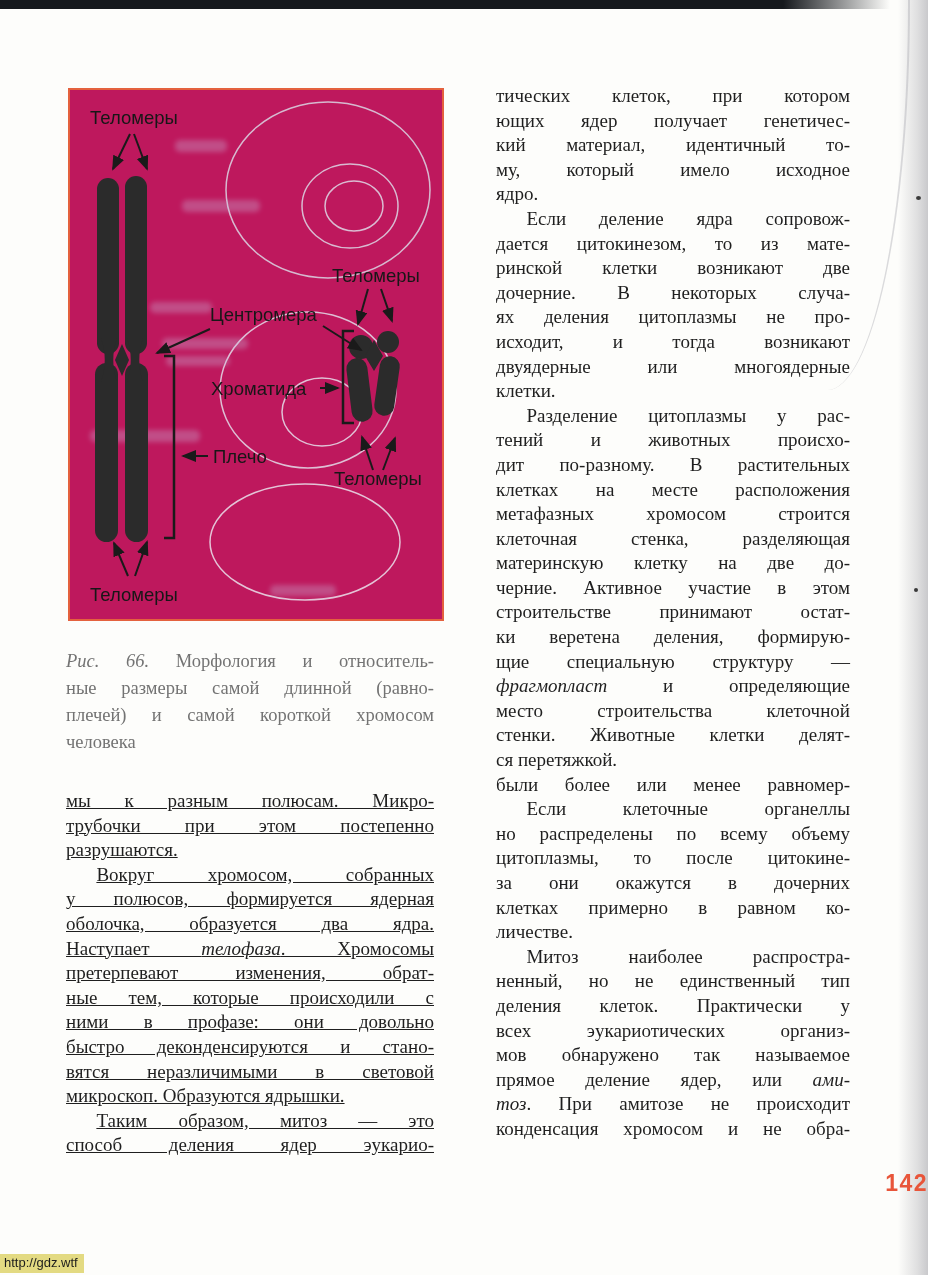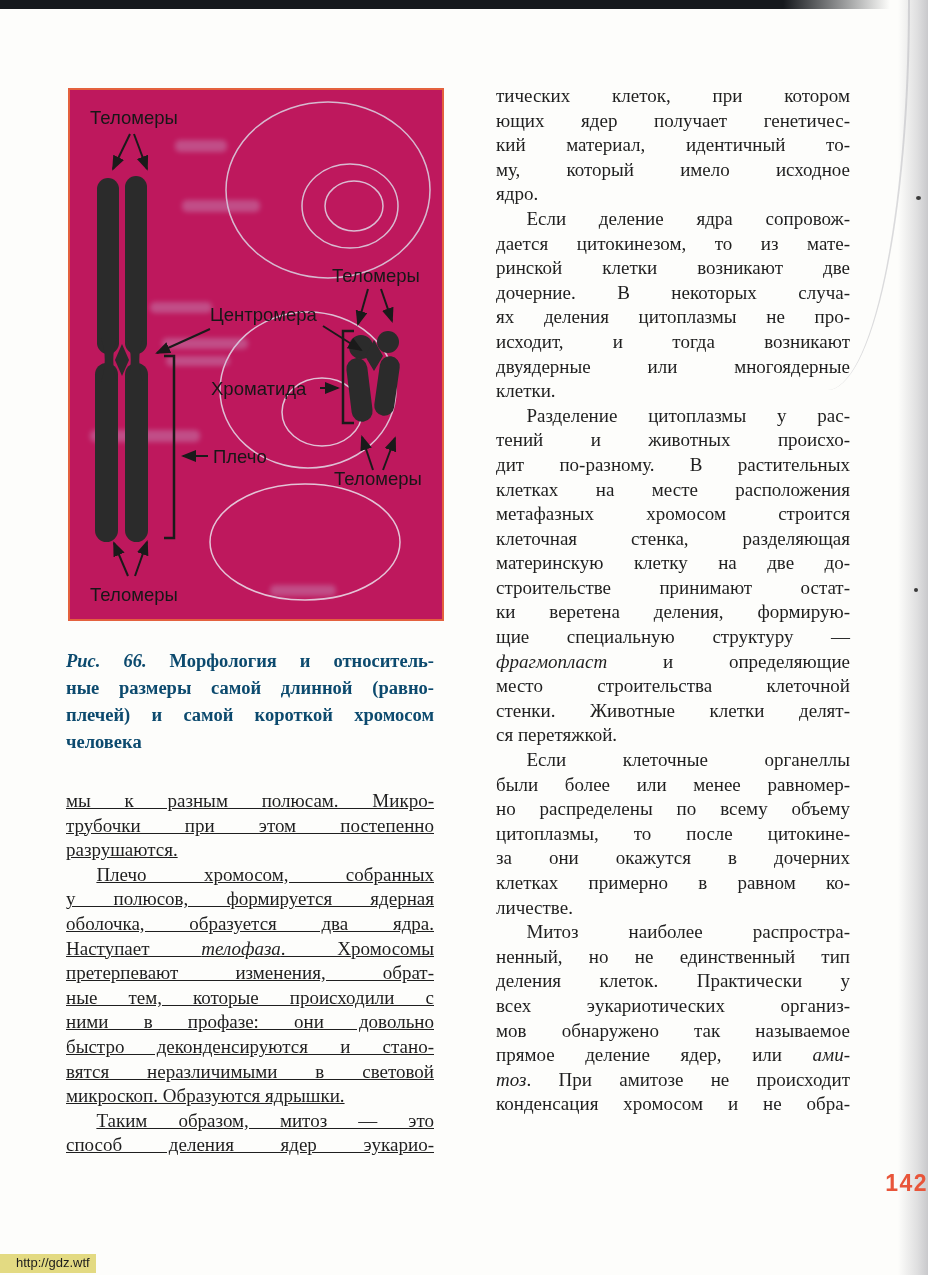--- a/index.html
+++ b/index.html
@@ -40,21 +40,21 @@
   .fig-label{
     font-family:"Liberation Sans", sans-serif;
     font-size:18.5px;fill:#171717;
   }
   .fig-line{stroke:#1a1a1a;stroke-width:2;fill:none;}
   .fig-bracket{stroke:#1a1a1a;stroke-width:2.5;fill:none;}
 
   
   .caption{
     position:absolute;left:66px;top:648px;width:368px;
-    font-size:18.5px;font-weight:bold;color:#0c4a6e;
+    font-size:18.5px;font-weight:normal;color:#737373;
   }
   .caption .tline{line-height:27px;}
 
   
   .col{position:absolute;width:368px;font-size:19px;color:#1f1f1f;}
   .col .tline{line-height:24.6px;}
   .col.left{left:66px;top:789px;text-decoration:underline;}
   .col.right{left:496px;top:84px;width:354px;}
 
   .tline{
@@ -72,21 +72,21 @@
     text-align:right;
     font-family:"Liberation Sans", sans-serif;
     font-weight:bold;font-size:23px;letter-spacing:1.5px;
     color:var(--c-page_number,#e8553a);
   }
   .watermark{
     position:absolute;left:0;top:1254px;
     background:var(--c-watermark_bg,#e3da82);
     font-family:"Liberation Sans", sans-serif;
     font-size:13px;color:#1c1c1c;
-    padding:2px 6px 3px 16px;line-height:14px;
+    padding:2px 6px 3px 4px;line-height:14px;
   }
 </style>
 </head>
 <body>
 
 <div class="page">
 
   <div class="top-bar"></div>
   <div class="page-edge"></div>
   <div class="page-curl"></div>
@@ -177,21 +177,21 @@
       </div>
     </div>
 
   <div class="col left">
       <div class="para">
         <div class="tline">мы к разным полюсам. Микро-</div>
         <div class="tline">трубочки при этом постепенно</div>
         <div class="tline last">разрушаются.</div>
       </div>
       <div class="para">
-        <div class="tline ind">Плечо хромосом, собранных</div>
+        <div class="tline ind">Вокруг хромосом, собранных</div>
         <div class="tline">у полюсов, формируется ядерная</div>
         <div class="tline">оболочка, образуется два ядра.</div>
         <div class="tline">Наступает <i>телофаза</i>. Хромосомы</div>
         <div class="tline">претерпевают изменения, обрат-</div>
         <div class="tline">ные тем, которые происходили с</div>
         <div class="tline">ними в профазе: они довольно</div>
         <div class="tline">быстро деконденсируются и стано-</div>
         <div class="tline">вятся неразличимыми в световой</div>
         <div class="tline last">микроскоп. Образуются ядрышки.</div>
       </div>
@@ -219,31 +219,32 @@
         <div class="tline last">клетки.</div>
       </div>
       <div class="para">
         <div class="tline ind">Разделение цитоплазмы у рас-</div>
         <div class="tline">тений и животных происхо-</div>
         <div class="tline">дит по-разному. В растительных</div>
         <div class="tline">клетках на месте расположения</div>
         <div class="tline">метафазных хромосом строится</div>
         <div class="tline">клеточная стенка, разделяющая</div>
         <div class="tline">материнскую клетку на две до-</div>
+        <div class="tline">черние. Активное участие в этом</div>
         <div class="tline">строительстве принимают остат-</div>
         <div class="tline">ки веретена деления, формирую-</div>
         <div class="tline">щие специальную структуру —</div>
         <div class="tline"><i>фрагмопласт</i> и определяющие</div>
         <div class="tline">место строительства клеточной</div>
         <div class="tline">стенки. Животные клетки делят-</div>
         <div class="tline last">ся перетяжкой.</div>
       </div>
       <div class="para">
+        <div class="tline">были более или менее равномер-</div>
         <div class="tline ind">Если клеточные органеллы</div>
-        <div class="tline">были более или менее равномер-</div>
         <div class="tline">но распределены по всему объему</div>
         <div class="tline">цитоплазмы, то после цитокине-</div>
         <div class="tline">за они окажутся в дочерних</div>
         <div class="tline">клетках примерно в равном ко-</div>
         <div class="tline last">личестве.</div>
       </div>
       <div class="para">
         <div class="tline ind">Митоз наиболее распростра-</div>
         <div class="tline">ненный, но не единственный тип</div>
         <div class="tline">деления клеток. Практически у</div>

